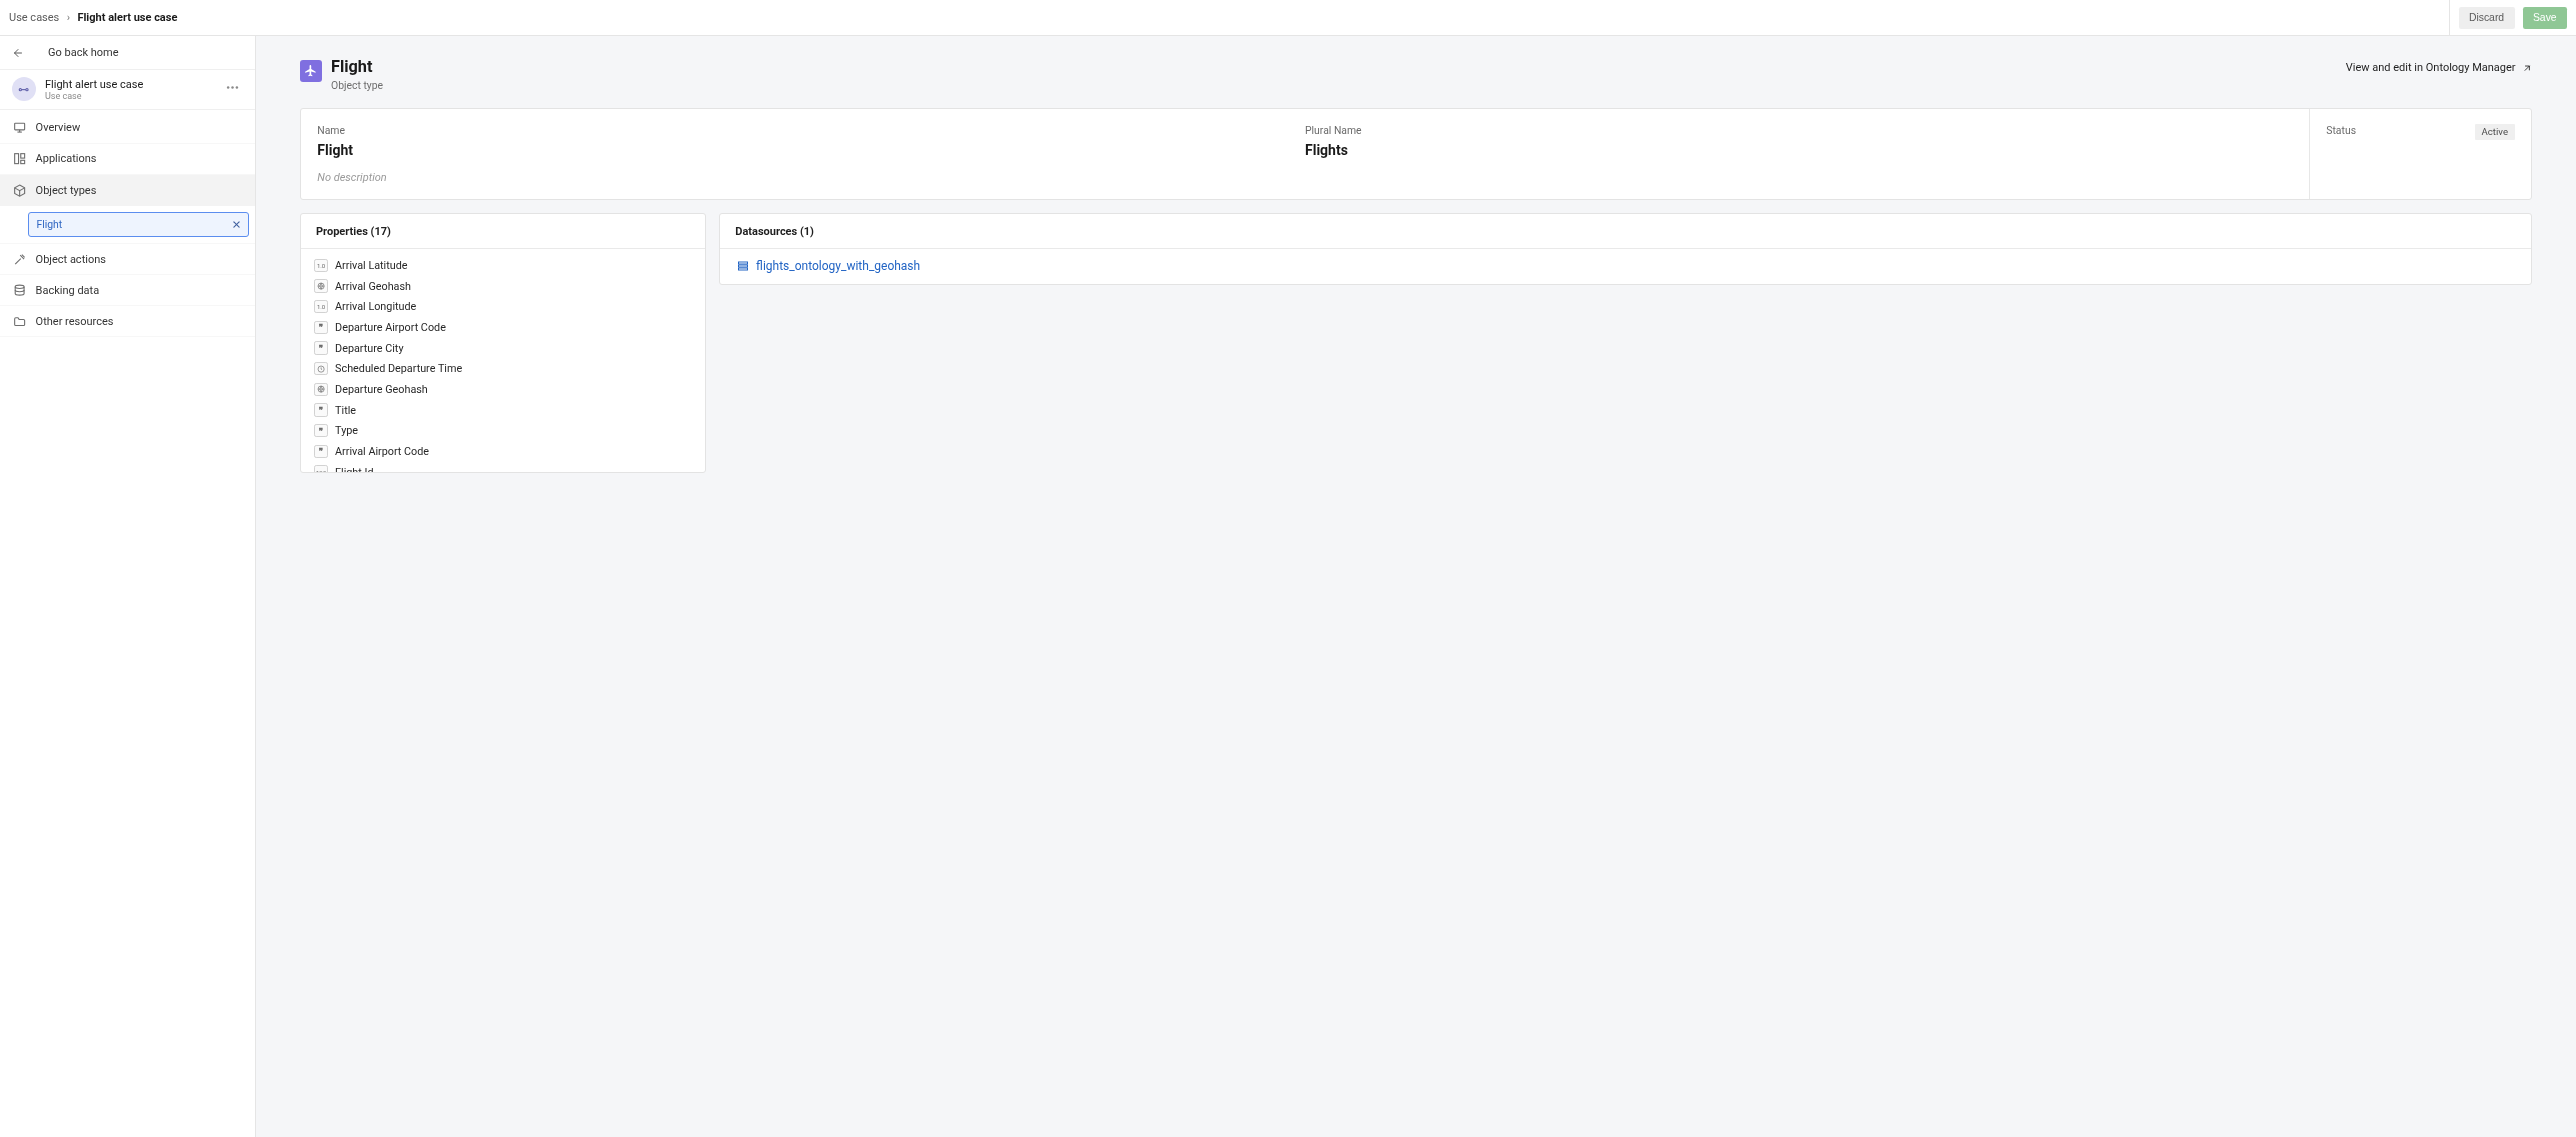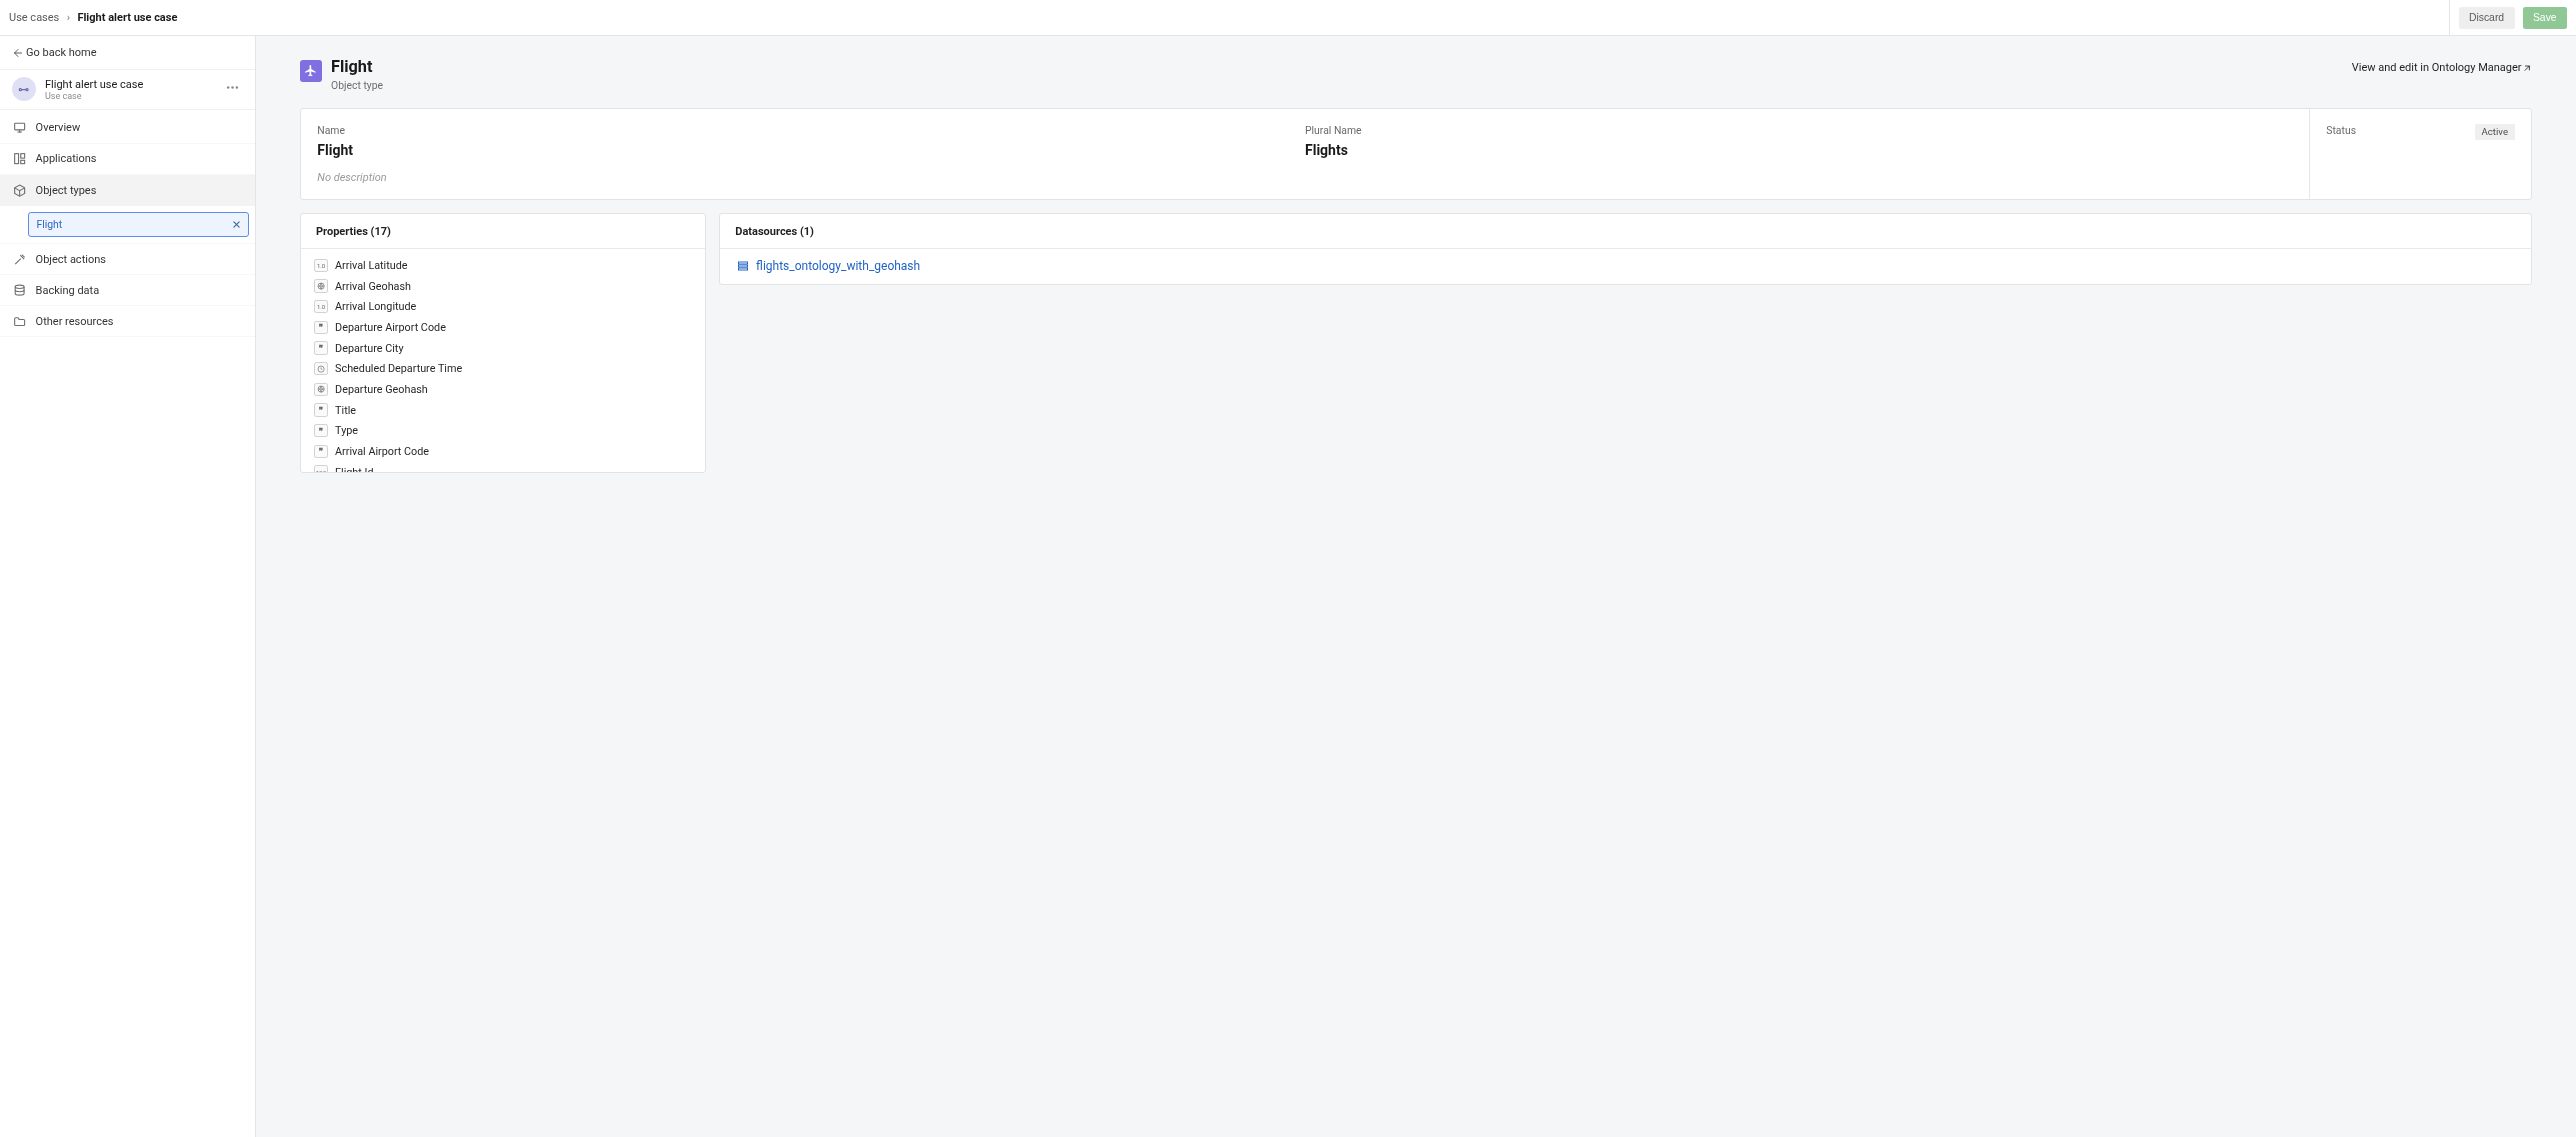--- a/index.html
+++ b/index.html
@@ -15,21 +15,21 @@
   .topbar-right { display: flex; align-items: center; gap: 8px; border-left: 0.7px solid #e5e5e5; padding-left: 9px; height: 100%; }
   .btn { display: inline-flex; align-items: center; justify-content: center; height: 22px; padding: 0 10.4px; border-radius: 2.2px; font-size: 10.4px; cursor: pointer; border: none; }
   .btn-discard { background: #eeeeee; color: #5a5a5a; }
   .btn-save { background: #8fc795; color: #ffffff; }
 
   
   .body { display: flex; flex: 1; min-height: 0; }
 
   
   .sidebar { width: 256px; flex: 0 0 256px; border-right: 0.7px solid #e5e5e5; background: #fff; display: flex; flex-direction: column; }
-  .go-back { display: flex; align-items: center; gap: 2px; padding: 0 12px; height: 34px; color: #343434; font-size: 11px; border-bottom: 0.7px solid #efefef; }
+  .go-back { display: flex; align-items: center; gap: 24px; padding: 0 12px; height: 34px; color: #343434; font-size: 11px; border-bottom: 0.7px solid #efefef; }
   .go-back svg { flex-shrink: 0; }
   .uc-header { display: flex; align-items: center; padding: 7.4px 12px; border-bottom: 0.7px solid #efefef; gap: 9px; }
   .uc-avatar { width: 24px; height: 24px; border-radius: 50%; background: #e0e0f5; display: flex; align-items: center; justify-content: center; flex-shrink: 0; }
   .uc-avatar svg { width: 13.3px; height: 13.3px; }
   .uc-info { flex: 1; min-width: 0; }
   .uc-title { font-size: 11px; color: #1a1a1a; }
   .uc-sub { font-size: 9px; color: #8a8a8a; margin-top: 0.7px; }
   .uc-menu { color: #8a8a8a; padding: 3px; cursor: pointer; }
 
   .nav { padding-top: 3px; }
@@ -43,21 +43,21 @@
   .subitem .close { color: #3f5f9e; cursor: pointer; display: flex; }
 
   
   .main { flex: 1; min-width: 0; background: #f5f6f8; overflow: auto; padding: 21px 44px; }
   .mh { display: flex; align-items: flex-start; justify-content: space-between; margin-bottom: 16.3px; }
   .mh-left { display: flex; align-items: flex-start; gap: 9px; }
   .obj-icon { width: 22px; height: 22px; border-radius: 3px; background: #7f6fe0; display: flex; align-items: center; justify-content: center; margin-top: 3px; }
   .obj-icon svg { width: 13.3px; height: 13.3px; fill: #fff; }
   .obj-title { font-size: 16.3px; font-weight: 700; color: #1a1a1a; }
   .obj-sub { font-size: 10.4px; color: #6e6e6e; margin-top: 3px; }
-  .ontology-link { display: flex; align-items: center; color: #1f1f1f; font-size: 11px; cursor: pointer; padding-top: 4.4px; }
+  .ontology-link { display: flex; align-items: center; gap: 6px; color: #1f1f1f; font-size: 11px; cursor: pointer; padding-top: 4.4px; }
   .ontology-link svg { width: 10.4px; height: 10.4px; }
 
   .panel { background: #fff; border: 0.7px solid #e3e3e3; border-radius: 3px; }
 
   .meta-panel { display: flex; margin-bottom: 13.3px; }
   .meta-left { flex: 1; padding: 15px 16.3px; display: grid; grid-template-columns: 1fr 1fr; row-gap: 13.3px; }
   .meta-right { width: 222px; border-left: 0.7px solid #e7e7e7; padding: 15px 16.3px; display: flex; align-items: flex-start; justify-content: space-between; }
   .field-label { font-size: 10.4px; color: #6a6a6a; margin-bottom: 4.4px; }
   .field-value { font-size: 14px; font-weight: 700; color: #1a1a1a; }
   .desc-block { grid-column: 1 / -1; }

